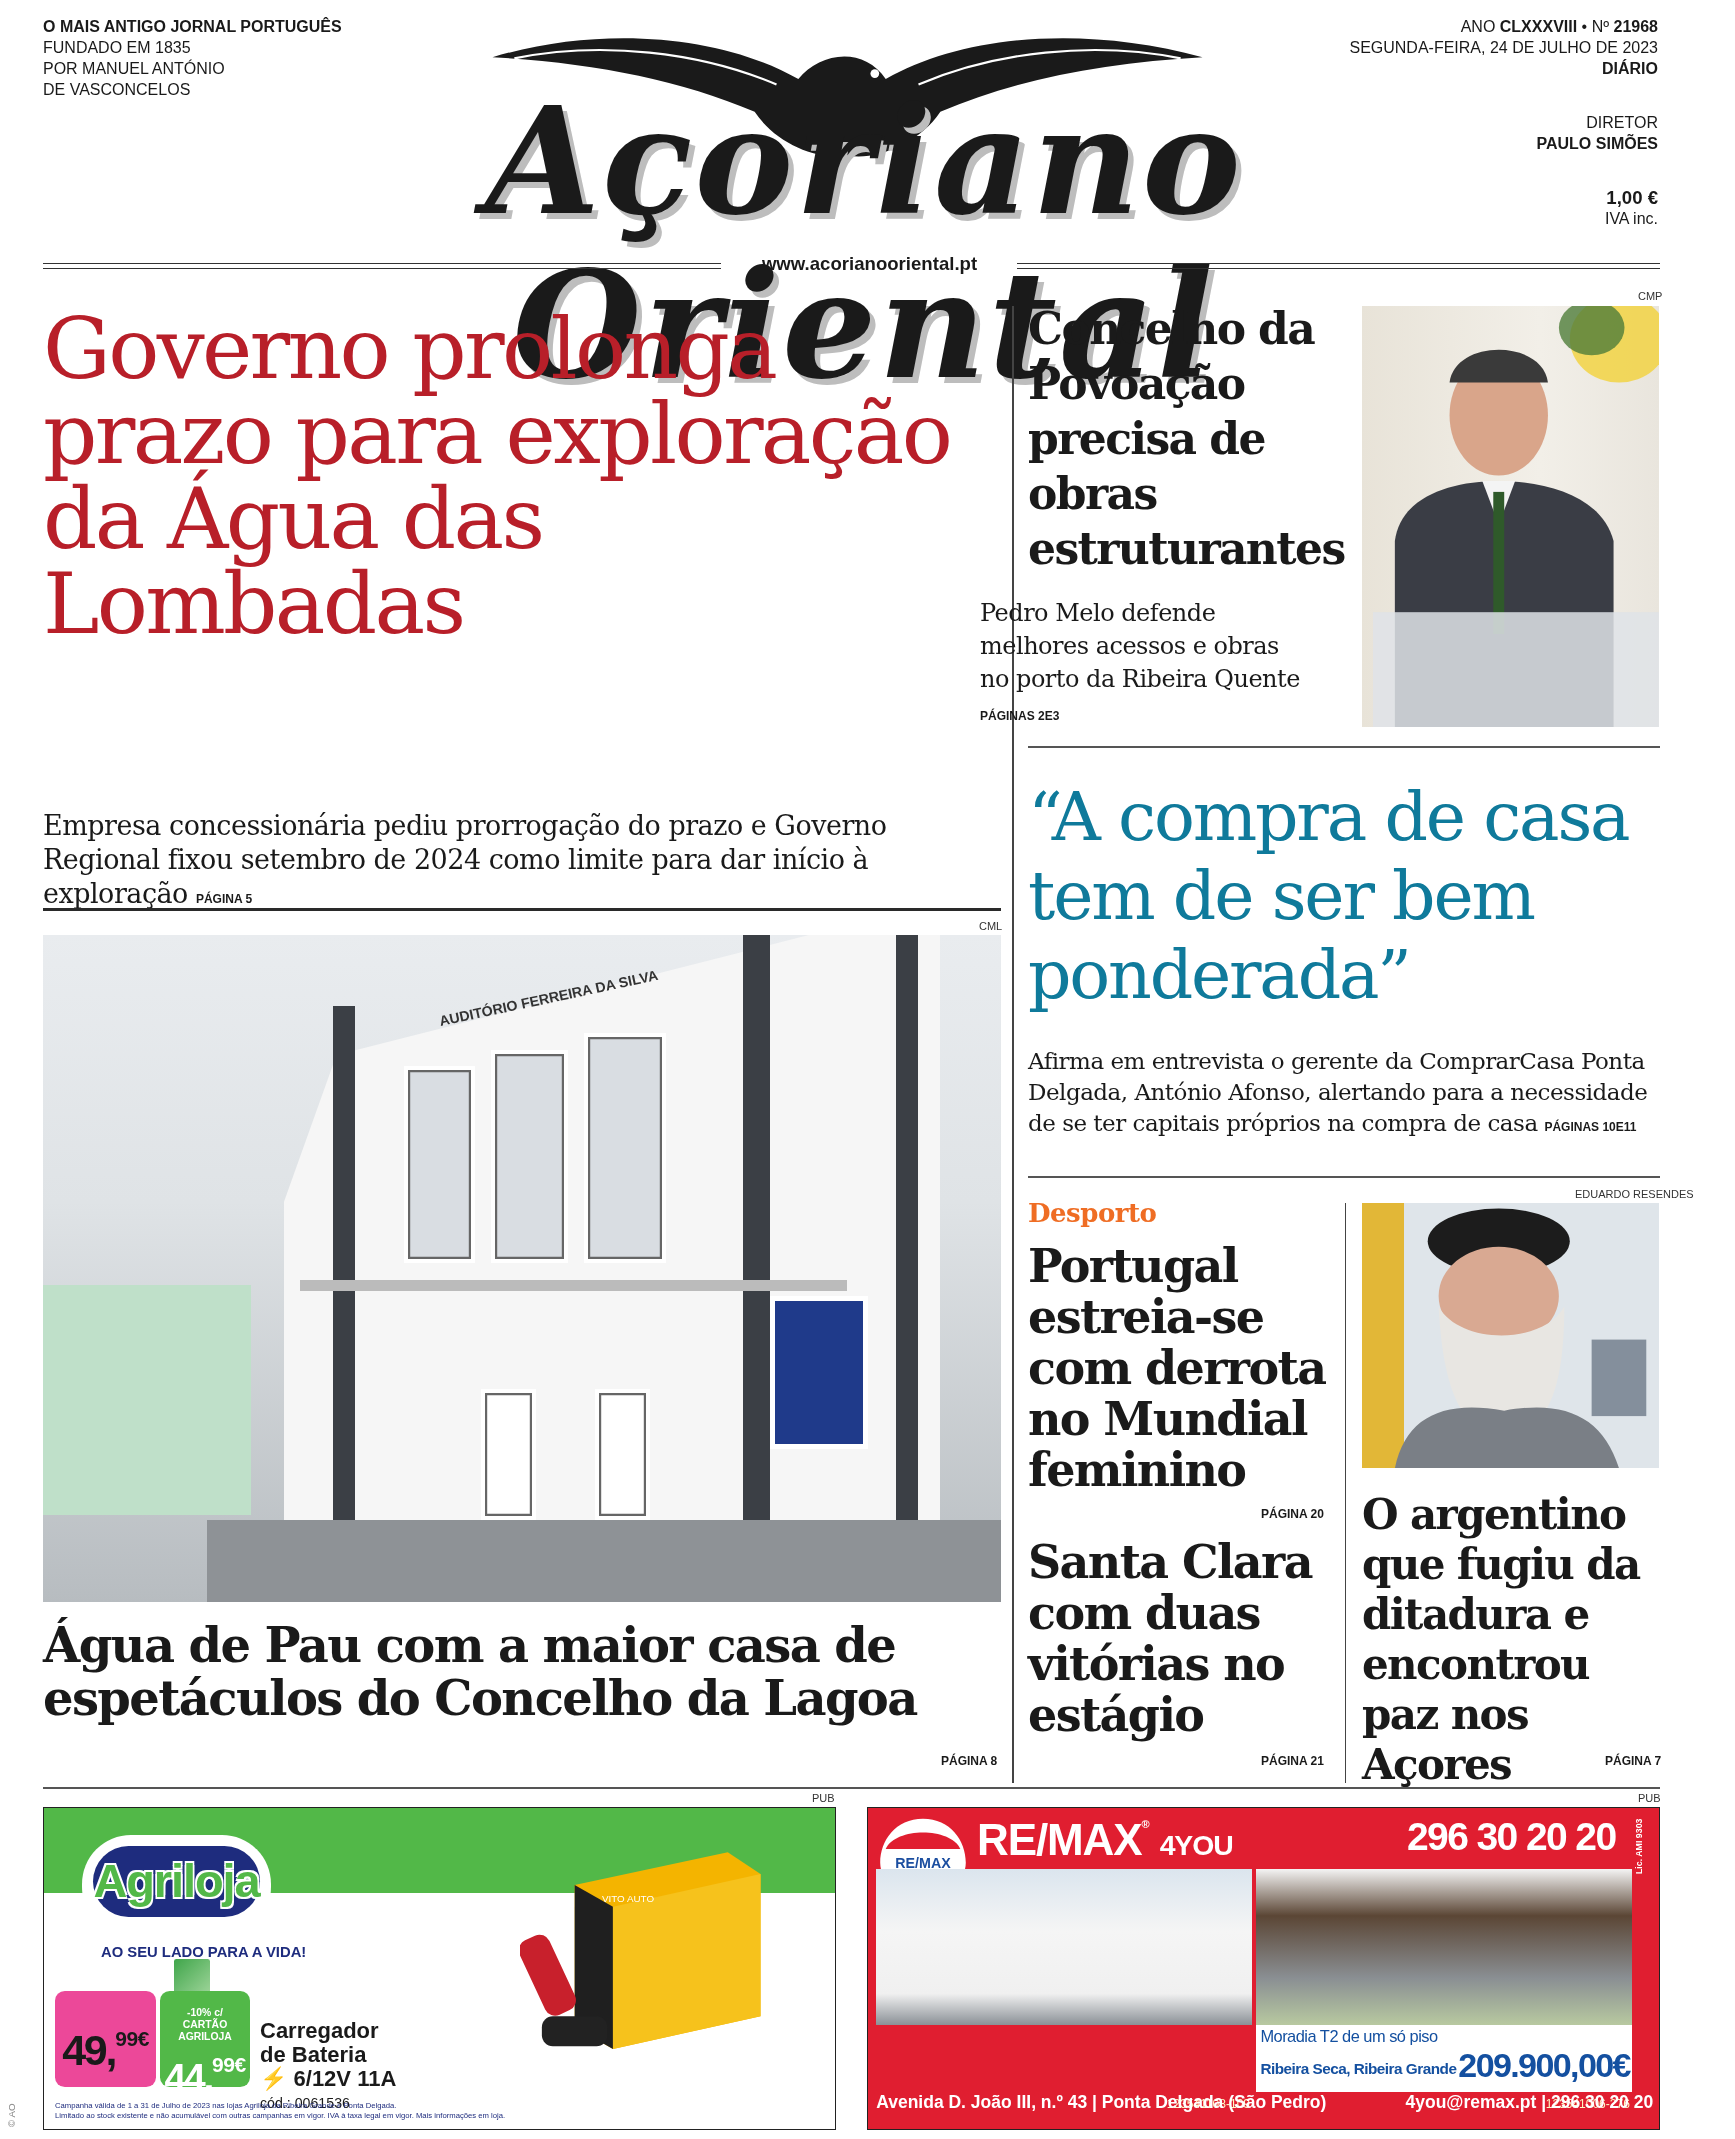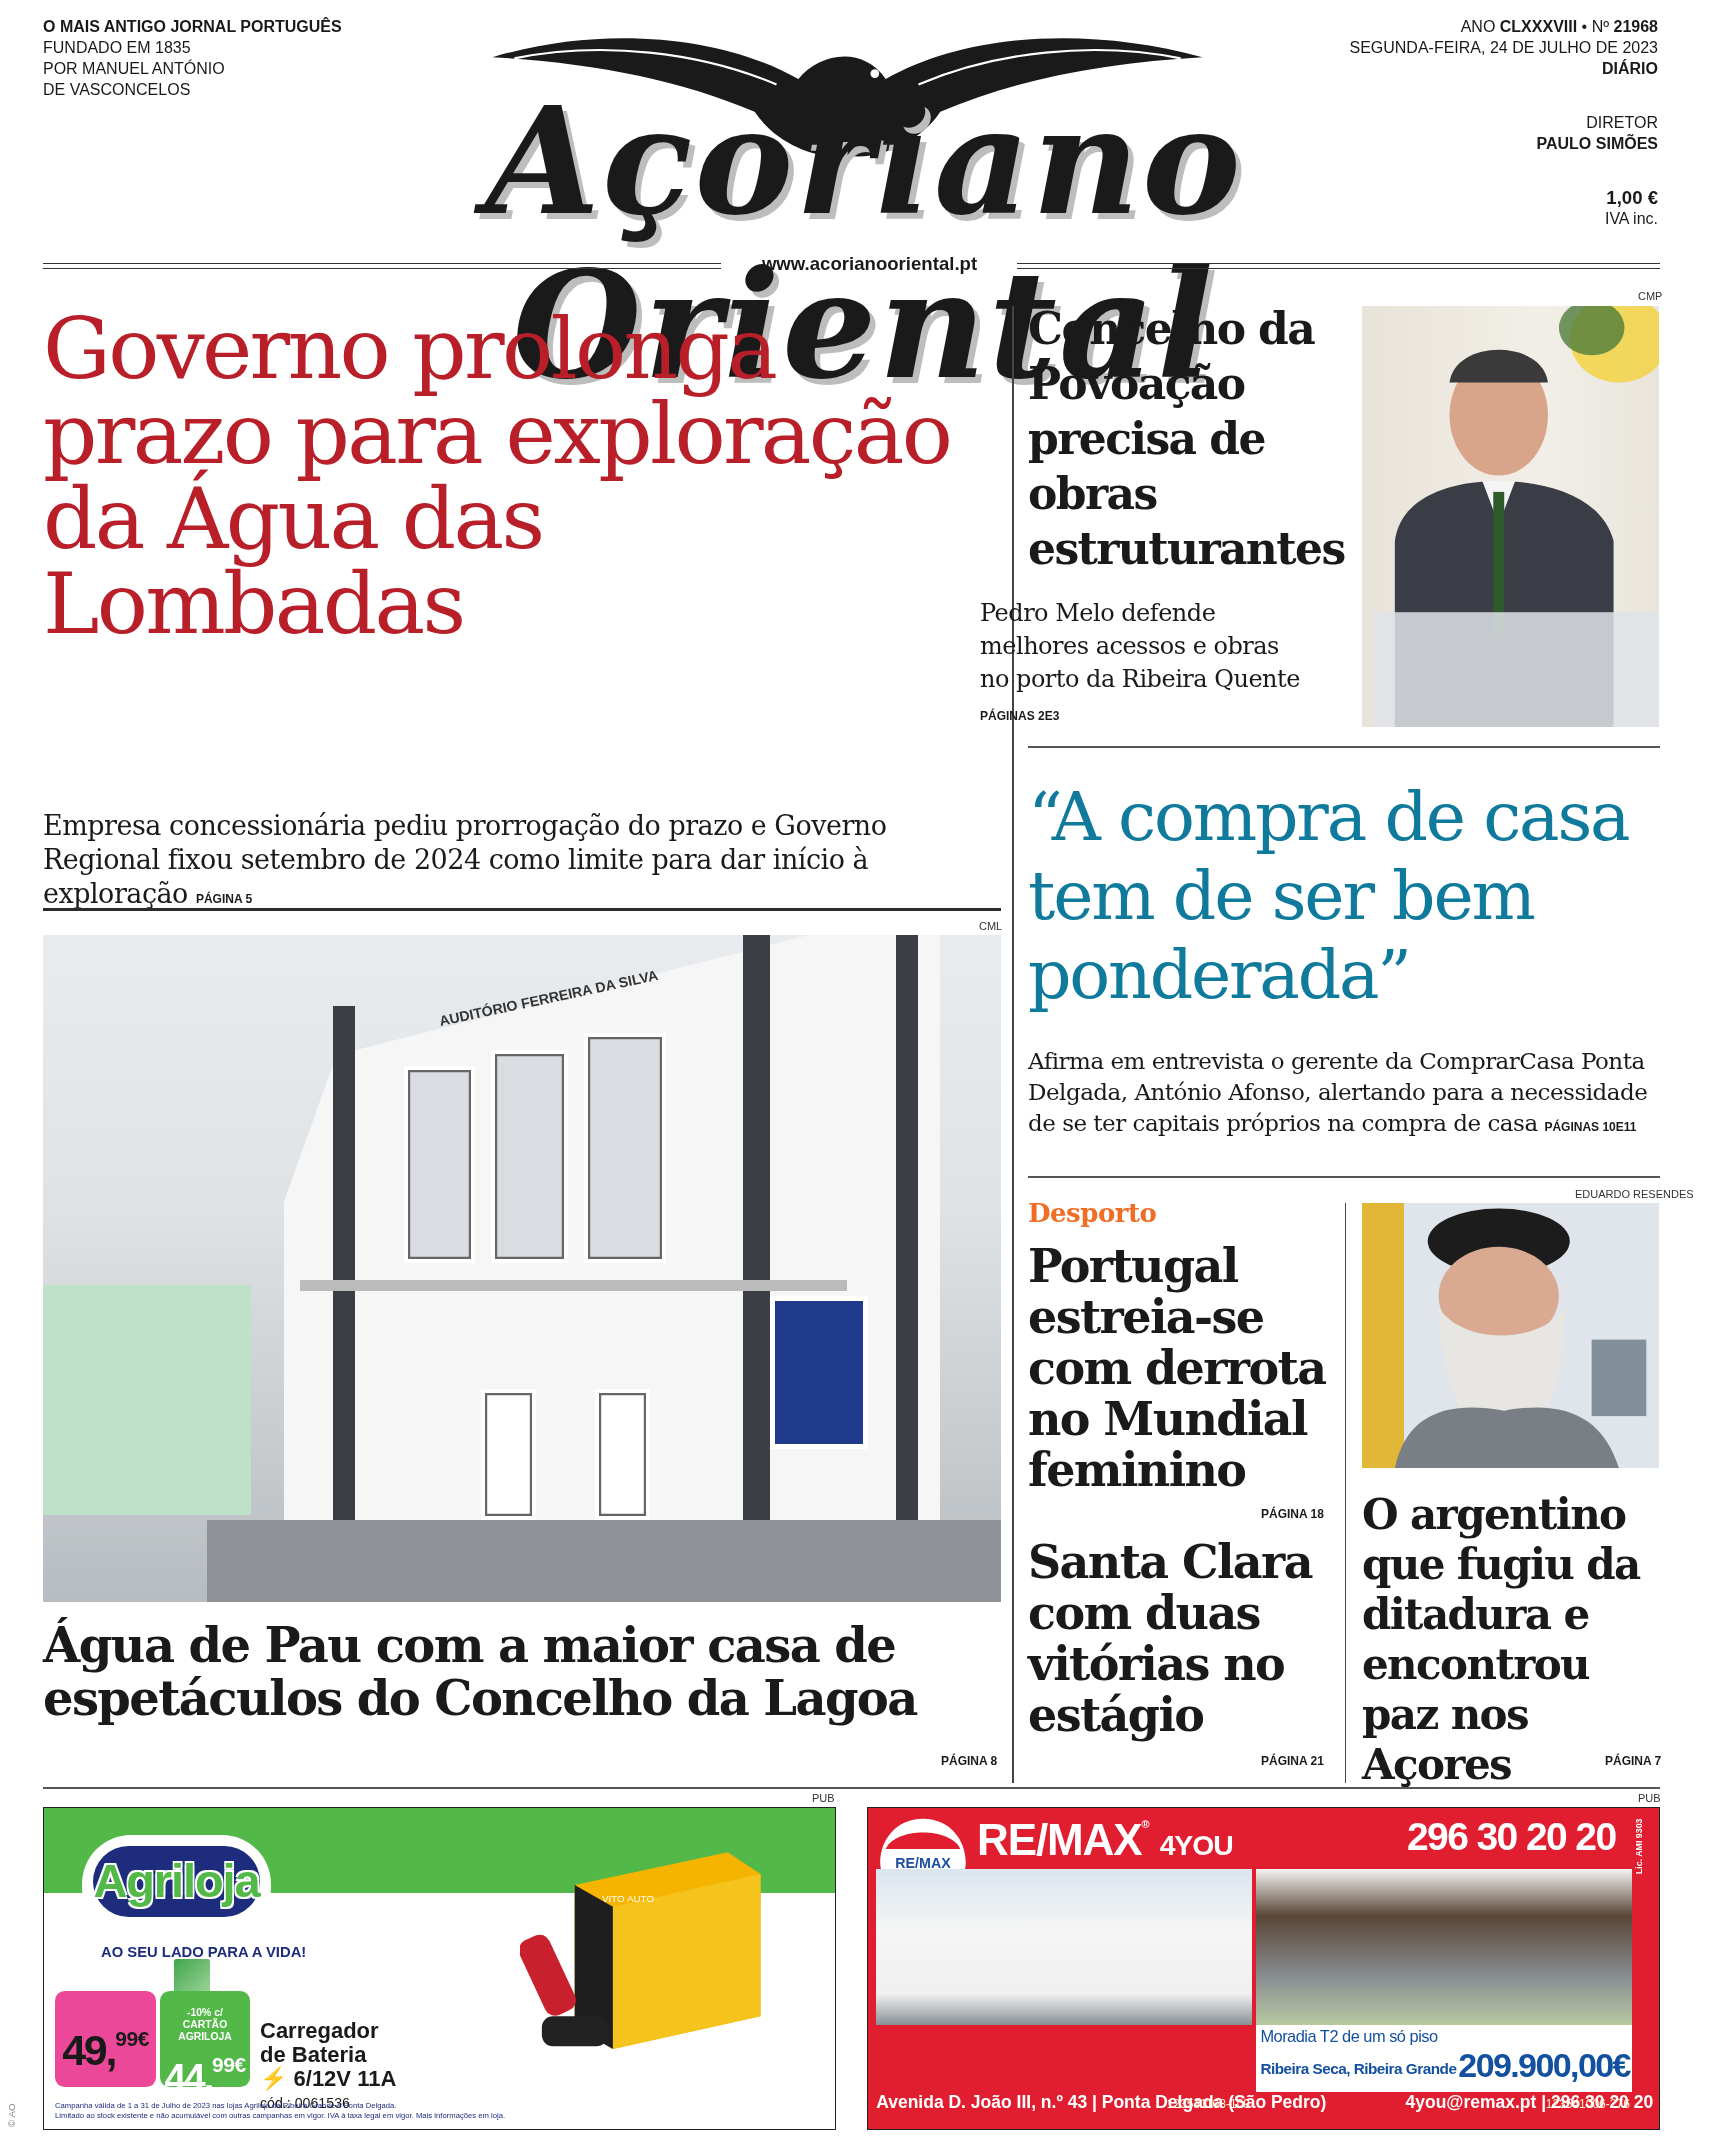--- a/index.html
+++ b/index.html
@@ -206,21 +206,21 @@
 
 <div class="abs quote">“A compra de casa tem de ser bem ponderada”</div>
 <div class="abs quote-sub serif">
   <span>Afirma em entrevista o gerente da ComprarCasa Ponta Delgada, António Afonso, alertando para a necessidade de se ter capitais próprios na compra de casa</span>
   <span class="pg">PÁGINAS 10E11</span>
 </div>
 <div class="abs rule-thin" style="left:1028px;top:1176px;width:632px"></div>
 
 <div class="abs kicker">Desporto</div>
 <div class="abs sp1">Portugal estreia-se com derrota no Mundial feminino</div>
-<div class="abs pg" style="left:1261px;top:1507px">PÁGINA 18</div>
+<div class="abs pg" style="left:1261px;top:1507px">PÁGINA 20</div>
 <div class="abs sp2">Santa Clara com duas vitórias no estágio</div>
 <div class="abs pg" style="left:1261px;top:1754px">PÁGINA 21</div>
 
 <div class="abs vline" style="left:1345px;top:1203px;height:580px;width:1.1px"></div>
 
 <div class="abs credit" style="left:1575px;top:1188px">EDUARDO RESENDES</div>
 <div class="abs photo-old">
   <svg width="297" height="265" viewBox="0 0 543 485">
     <ellipse cx="250" cy="70" rx="130" ry="60" fill="#1c1c1c"></ellipse>
     <ellipse cx="250" cy="170" rx="110" ry="90" fill="#d9a992"></ellipse>

